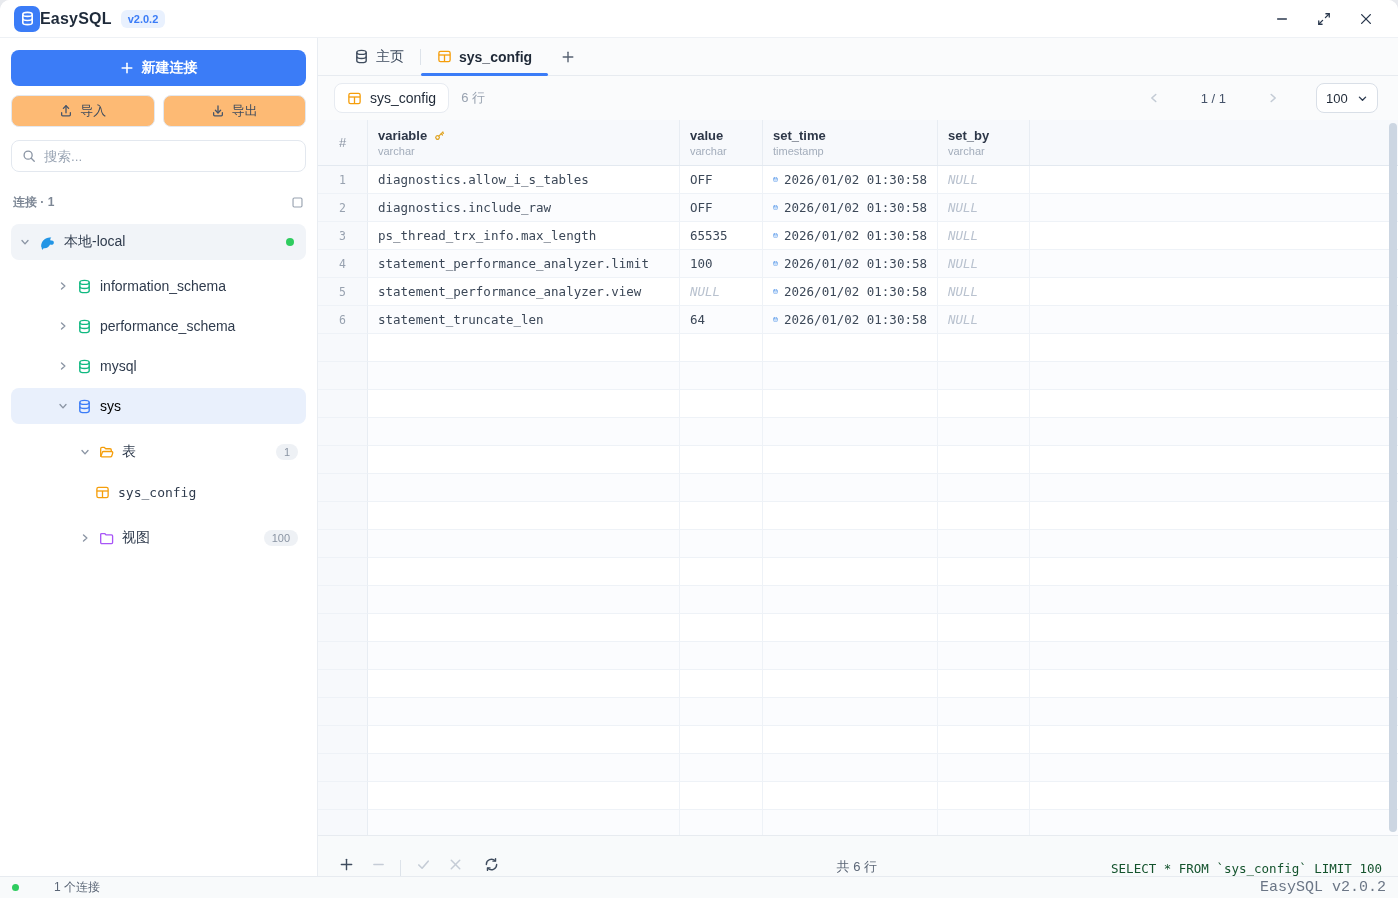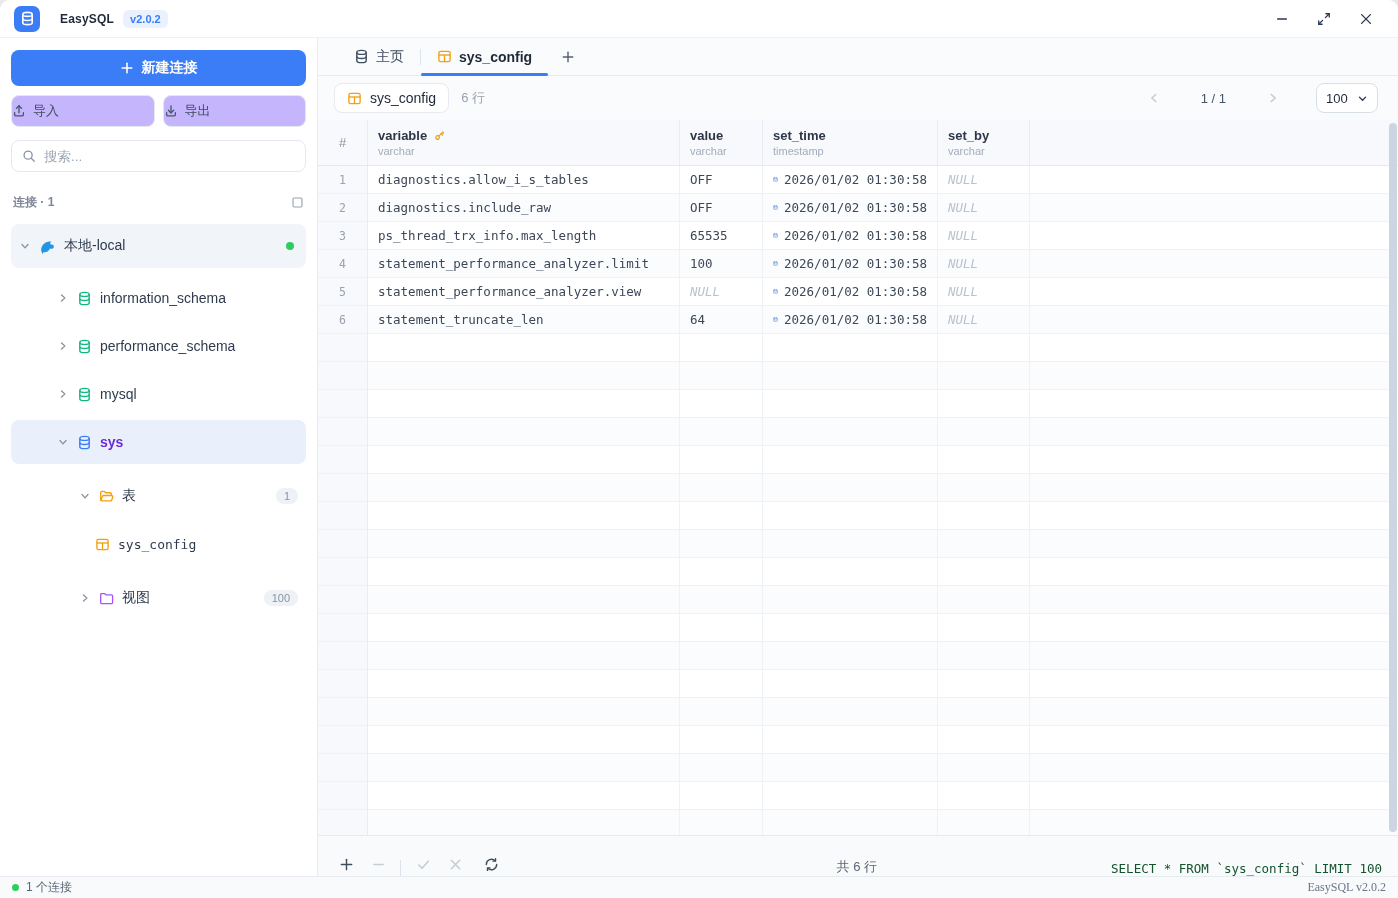--- a/index.html
+++ b/index.html
@@ -3,45 +3,45 @@
 <meta charset="utf-8">
 <style>
   * { margin:0; padding:0; box-sizing:border-box; }
   html,body { width:1398px; height:898px; overflow:hidden; background:#e8eaee; }
   body { font-family:"Liberation Sans","DejaVu Sans",sans-serif; font-size:14px; color:#334155; }
   .window { width:1398px; height:898px; background:#fff; border-radius:10px 10px 0 0; overflow:hidden; display:flex; flex-direction:column; }
 
   
   .titlebar { height:38px; flex:0 0 38px; display:flex; align-items:center; padding:0 14px; background:#fff; border-bottom:1px solid #eef1f5; }
   .logo { width:26px; height:26px; border-radius:7px; background:#3b7cf7; display:flex; align-items:center; justify-content:center; }
-  .app-title { margin-left:20px; font-size:12px; font-weight:700; color:#1e2a3a; letter-spacing:.2px; }
+  .app-title { margin-left:0; font-size:16px; font-weight:700; color:#1e2a3a; letter-spacing:.2px; }
   .version-badge { margin-left:9px; font-size:11px; color:#3b7cf7; background:#e9f1fe; border-radius:6px; padding:3px 7px; font-weight:600; }
   .win-controls { margin-left:auto; display:flex; align-items:center; gap:26px; padding-right:10px; }
   .win-btn { width:16px; height:16px; display:flex; align-items:center; justify-content:center; color:#2c3a4f; cursor:pointer; }
 
   
   .app-body { flex:1 1 auto; display:flex; min-height:0; }
   .sidebar { width:318px; flex:0 0 318px; background:#fff; border-right:1px solid #e9edf2; padding:12px 11px 0 11px; display:flex; flex-direction:column; overflow:hidden; }
   .main { flex:1 1 auto; min-width:0; display:flex; flex-direction:column; background:#fff; }
 
   
   .btn-primary { height:36px; width:100%; background:#3b7cf7; border:none; border-radius:8px; color:#fff; font-size:14px; font-weight:600; display:flex; align-items:center; justify-content:center; gap:8px; cursor:pointer; font-family:inherit; }
   .io-row { display:flex; gap:8px; margin-top:9px; }
-  .btn-secondary { flex:1; height:32px; background:#c4b5fd; border:1px solid #e3e8ef; border-radius:8px; color:#3f4c5e; font-size:13px; display:flex; align-items:center; gap:7px; cursor:pointer; font-family:inherit; }
+  .btn-secondary { flex:1; height:32px; background:#fdba74; border:1px solid #e3e8ef; border-radius:8px; color:#3f4c5e; font-size:13px; display:flex; align-items:center; justify-content:center; gap:7px; cursor:pointer; font-family:inherit; }
   .search-box { margin-top:13px; height:32px; border:1px solid #e3e8ef; border-radius:8px; display:flex; align-items:center; padding:0 10px; gap:8px; background:#fff; }
   .search-box input { border:none; outline:none; flex:1; font-size:13.5px; color:#334155; font-family:inherit; background:transparent; }
   .search-box input::placeholder { color:#9aa5b4; }
   .section-row { margin-top:22px; display:flex; align-items:center; justify-content:space-between; padding:0 2px; }
   .section-label { font-size:12px; color:#7d8795; font-weight:600; }
   .tree { margin-top:13px; }
-  .tree-row { height:44px; display:flex; align-items:center; gap:8px; border-radius:8px; padding:0 8px; cursor:pointer; position:relative; }
+  .tree-row { height:36px; display:flex; align-items:center; gap:8px; border-radius:8px; padding:0 8px; cursor:pointer; position:relative; }
   .tree-row .label { font-size:14px; color:#2f3b4d; }
   .tree-row.connection { background:#f1f4f8; }
   .tree-row.selected { background:#e9f0fc; }
-  .tree-row.selected .label { color:#6d28d9; font-weight:700; }
+  .tree-row.selected .label { color:#000000; font-weight:400; }
   .tree-group { margin-top:8px; display:flex; flex-direction:column; gap:4px; }
   .ind-1 { padding-left:46px; }
   .ind-2 { padding-left:68px; }
   .ind-3 { padding-left:84px; }
   .chev { color:#8b95a4; display:flex; }
   .dot-green { width:8px; height:8px; border-radius:50%; background:#2fcc5f; margin-left:auto; margin-right:4px; }
   .badge-pill { margin-left:auto; background:#eef1f5; color:#8a94a3; font-size:11px; border-radius:9px; padding:2px 8px; }
 
   
   .tabbar { height:38px; flex:0 0 38px; background:#fafbfc; border-bottom:1px solid #e7ebf0; display:flex; align-items:stretch; padding-left:20px; }
@@ -79,23 +79,23 @@
 
   
   .bottom-toolbar { height:41px; flex:0 0 41px; background:#f8fafb; border-top:1px solid #e7ebf0; display:flex; align-items:flex-end; padding:0 16px; position:relative; }
   .bt-icon { width:24px; height:24px; display:flex; align-items:center; justify-content:center; color:#3f4c5e; cursor:pointer; margin-right:8px; }
   .bt-icon.disabled { color:#c5ccd6; cursor:default; }
   .bt-divider { width:1px; height:16px; background:#dde3ea; margin:0 10px 0 2px; }
   .bt-total { position:absolute; left:50%; transform:translateX(-53%); font-size:13px; color:#5b6676; }
   .bt-sql { margin-left:auto; font-family:"DejaVu Sans Mono","Liberation Mono",monospace; font-size:12.5px; color:#14532d; }
 
   
-  .statusbar { height:22px; flex:0 0 22px; background:#f8fafb; border-top:1px solid #e7ebf0; display:flex; align-items:center; padding:0 12px; font-size:12px; color:#5b6676; }
+  .statusbar { height:22px; flex:0 0 22px; background:#f8fafb; border-top:1px solid #e7ebf0; display:flex; align-items:center; padding:0 12px; font-size:12px; color:#5b6676;gap:28px; }
   .statusbar .sdot { width:7px; height:7px; border-radius:50%; background:#2fcc5f; margin-right:7px; }
-  .sb-version { margin-left:auto; font-family:Liberation Serif, serif; font-size:12px; color:#6b7686; }
+  .sb-version { margin-left:auto; font-family:Liberation Mono, monospace; font-size:15px; color:#6b7686; }
 
   svg { display:block; }
 </style>
 </head>
 <body>
 
 <div class="window">
 
   <div class="titlebar">
     <div class="logo">

